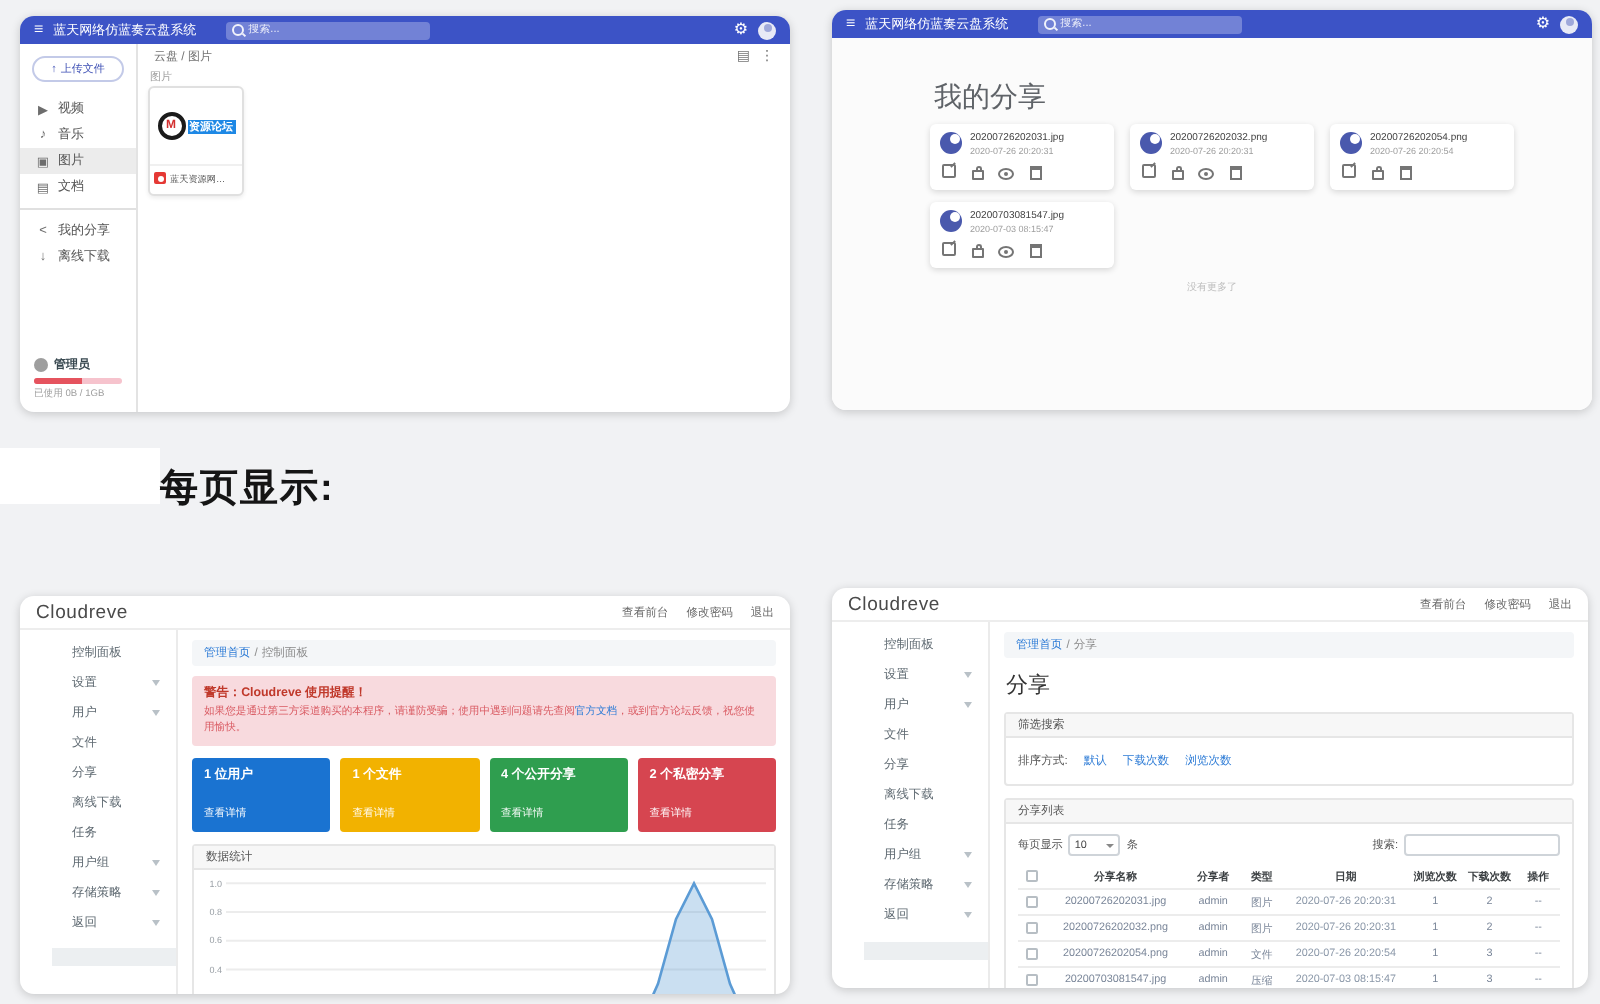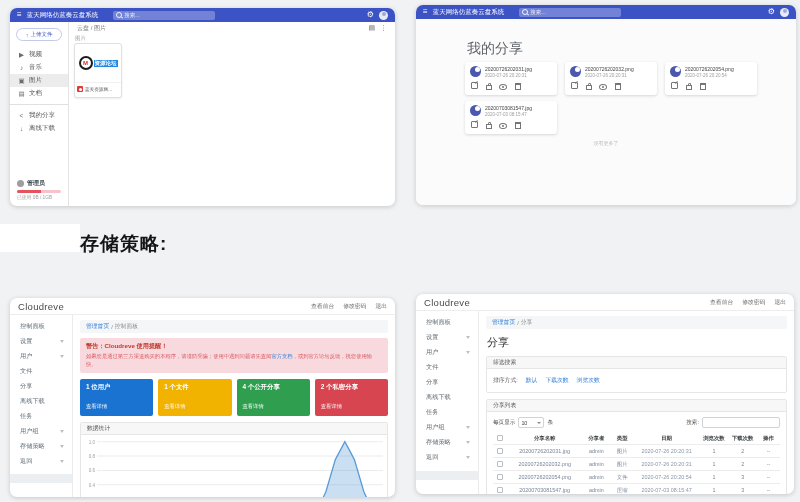--- a/index.html
+++ b/index.html
@@ -76,21 +76,21 @@
   .ic-eye{width:6px;height:4px;border:1px solid #757575;border-radius:50%;margin-top:1.5px;}
   .ic-eye::after{content:'';position:absolute;left:2px;top:1px;width:2px;height:2px;background:#757575;border-radius:50%;}
   .ic-trash{width:4px;height:4px;border:1px solid #757575;border-top:2px solid #757575;margin-left:1px;margin-top:1px;}
   .no-more{position:absolute;left:0;right:0;top:121px;text-align:center;font-size:5px;color:#bdbdbd;}
 
   
   .ad-top{height:16px;border-bottom:1px solid #ededed;display:flex;align-items:center;padding:0 8px;}
   .ad-logo{font-size:9.5px;color:#4a4a4a;letter-spacing:.3px;}
   .ad-top .spacer{flex:1;}
   .ad-nav{display:flex;gap:9px;font-size:5.8px;color:#6b6b6b;}
-  .ad-body{display:flex;height:calc(100% - 17px);}
+  .ad-body{display:flex;height:calc(100% - 17px);margin-left:16px;}
   .ad-side{width:62px;border-right:1px solid #ebebeb;padding-top:4px;position:relative;flex:none;}
   .ad-item{height:15px;display:flex;align-items:center;justify-content:space-between;padding:0 8px 0 10px;font-size:6.2px;color:#5f6a72;}
   .caret{width:0;height:0;border-left:2.5px solid transparent;border-right:2.5px solid transparent;border-top:3px solid #b9c1c7;display:none;}
   .caret.show{display:block;}
   .ad-side .gray-pill{position:absolute;left:0;right:0;bottom:14px;height:9px;background:#eceff1;}
   .ad-main{flex:1;padding:5px 7px;box-sizing:border-box;overflow:hidden;}
   .crumb-bar{background:#f4f6f8;border-radius:2px;height:13px;display:flex;align-items:center;padding:0 6px;font-size:5.8px;gap:2px;}
   .crumb-home{color:#2e7cd6;}
   .crumb-sep,.crumb-cur{color:#8a8a8a;}
 
@@ -127,21 +127,21 @@
   .share-tbl th,.share-tbl td{font-size:5.4px;height:12px;padding:0 2px;border-bottom:1px solid #ececec;white-space:nowrap;overflow:hidden;text-overflow:ellipsis;}
   .share-tbl th{color:#3c4043;font-weight:bold;text-align:center;}
   .share-tbl td{color:#7a8699;text-align:center;}
   .share-tbl td.c-date{color:#8a97a8;}
   .cbx{display:inline-block;width:4px;height:4px;border:1px solid #b7bec4;border-radius:1px;vertical-align:middle;}
 </style>
 </head>
 <body>
 
 <div class="white-patch"></div>
-<div class="backend-label">存储策略:</div>
+<div class="backend-label">每页显示:</div>
 
 <div id="shot-tl" class="shot">
   <div class="appbar">
     <span class="burger">≡</span>
     <span class="ftitle">蓝天网络仿蓝奏云盘系统</span>
     <span class="searchbox">
       <span class="mag"></span>
       <input placeholder="搜索..." style="">
     </span>
     <span class="spacer"></span>

